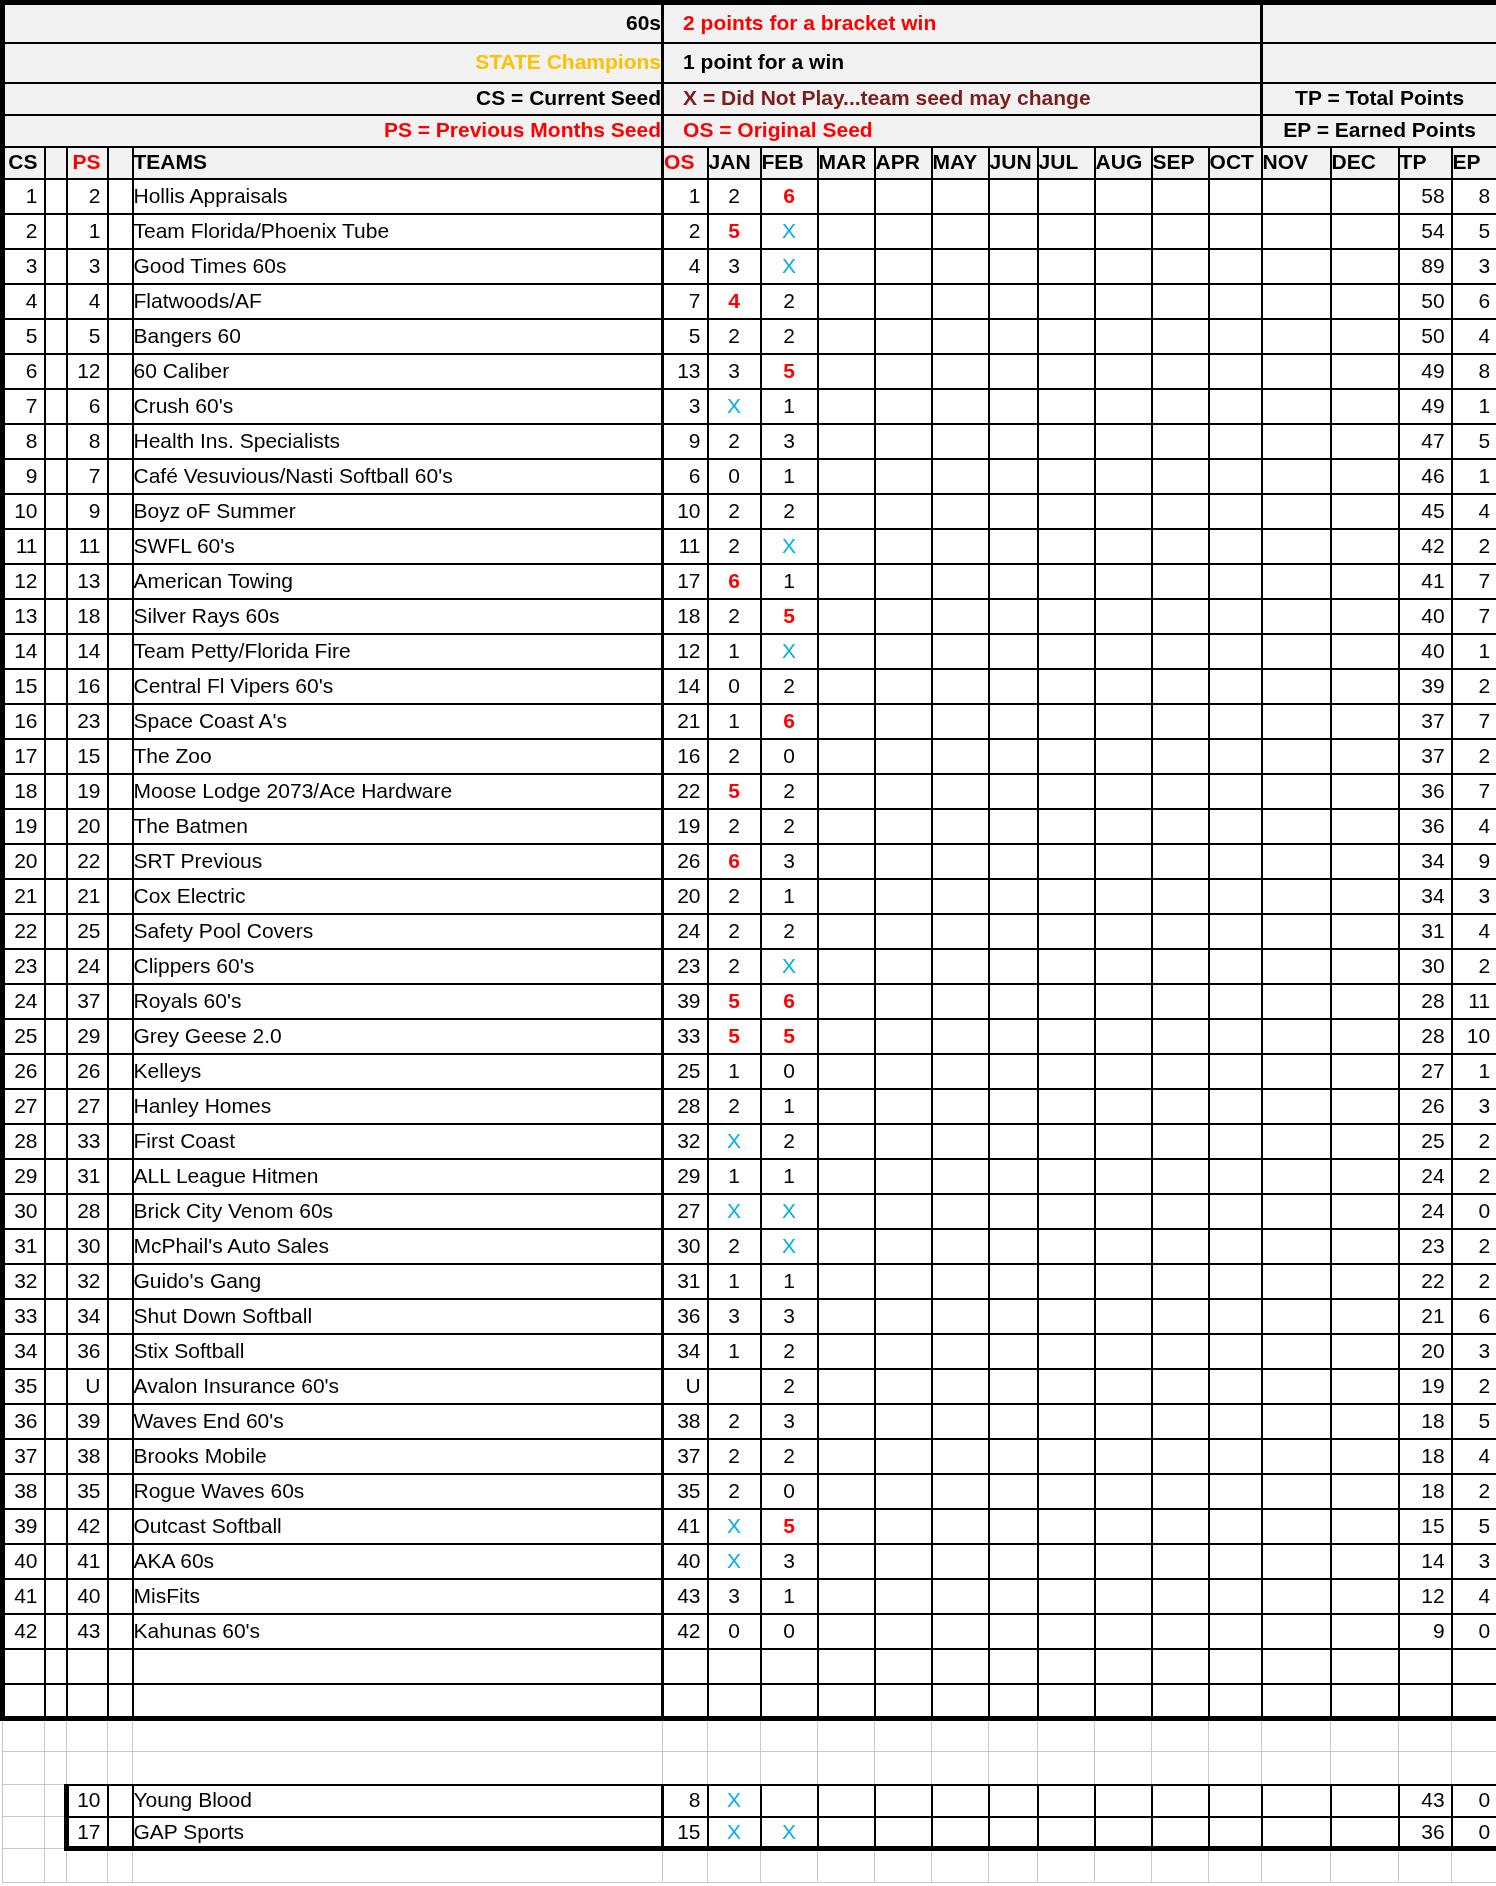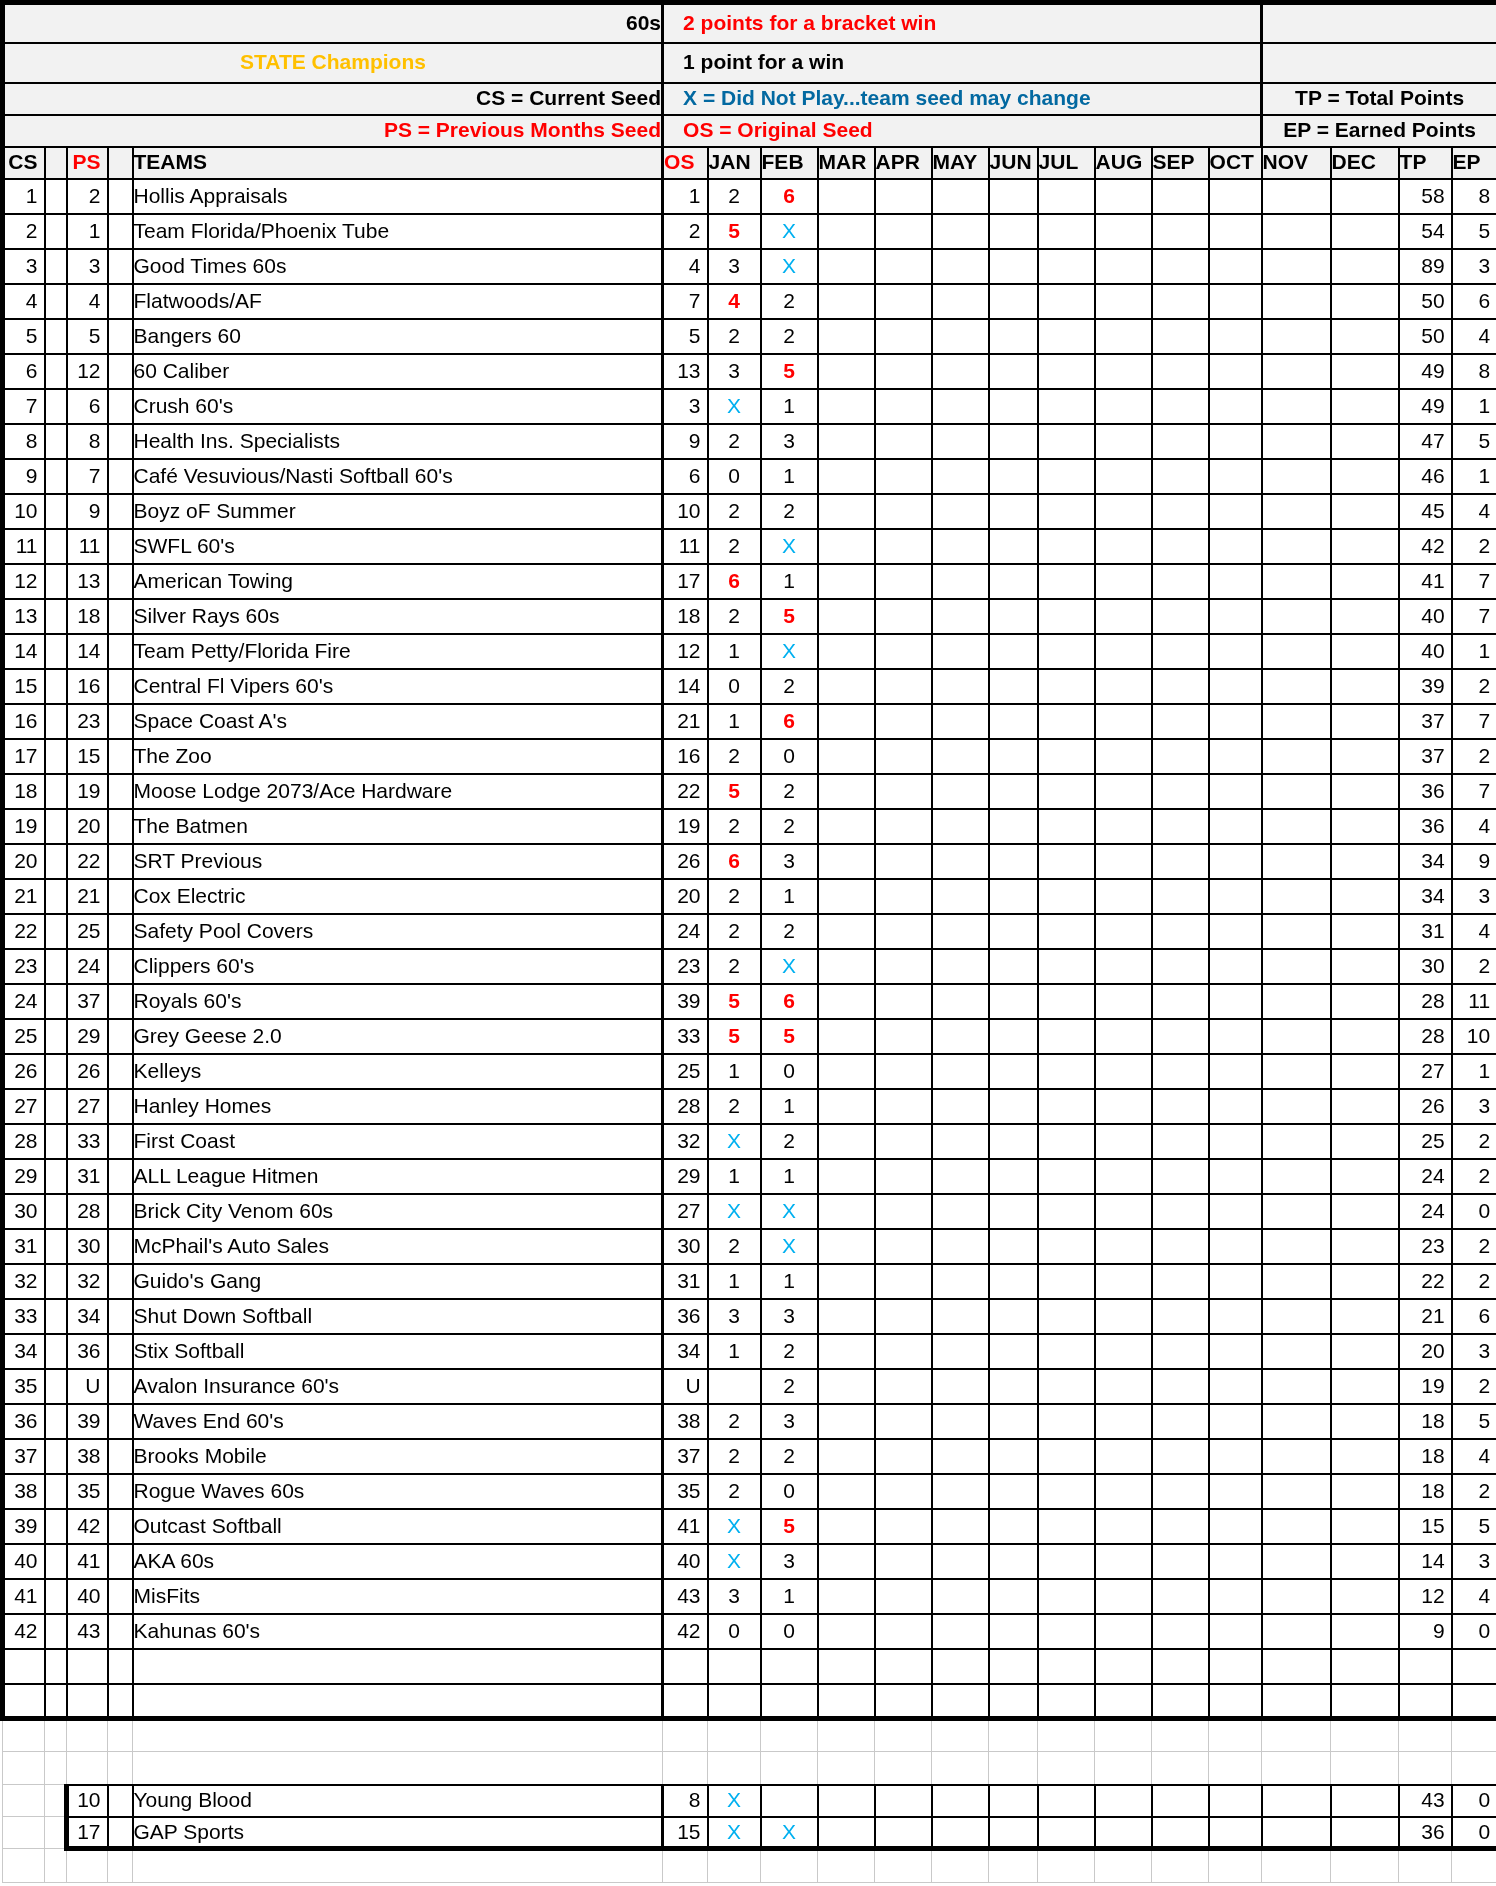--- a/index.html
+++ b/index.html
@@ -8,23 +8,23 @@
   td{border:2px solid #000;background:#fff;padding:0;font-size:21px;line-height:1.05;
      vertical-align:middle;overflow:hidden;white-space:nowrap;}
   
   .rA{height:40px}.rB{height:40px}.rC{height:32px}.rD{height:32px}.rH{height:32px}
   .rT{height:35px}.rL{height:33px}.rDrop{height:32px}.rFill{height:34px}
   
   .lg td{background:#F2F2F2;font-weight:700;font-size:21px;}
   .lgleft{padding-left:6px;text-align:right;}
   .lgmid{padding-left:19px;text-align:left;}
   .center{text-align:center;}
-  .gold{color:#FFC000;}
+  .gold{color:#FFC000;text-align:right;}
   .redtxt{color:#FF0000;}
-  .cyan{color:#0369a1;}
+  .cyan{color:#7f1d1d;}
   .xline{font-size:23px;}
   
   .hdr td{background:#F2F2F2;font-weight:700;}
   .hdr .team{text-align:left;}
   
   .num{text-align:right;padding-right:6px;}
   .team{text-align:left;}
   .mon{text-align:center;}
   .hot{color:#FF0000;font-weight:700;}
   .x{color:#00B0F0;}

